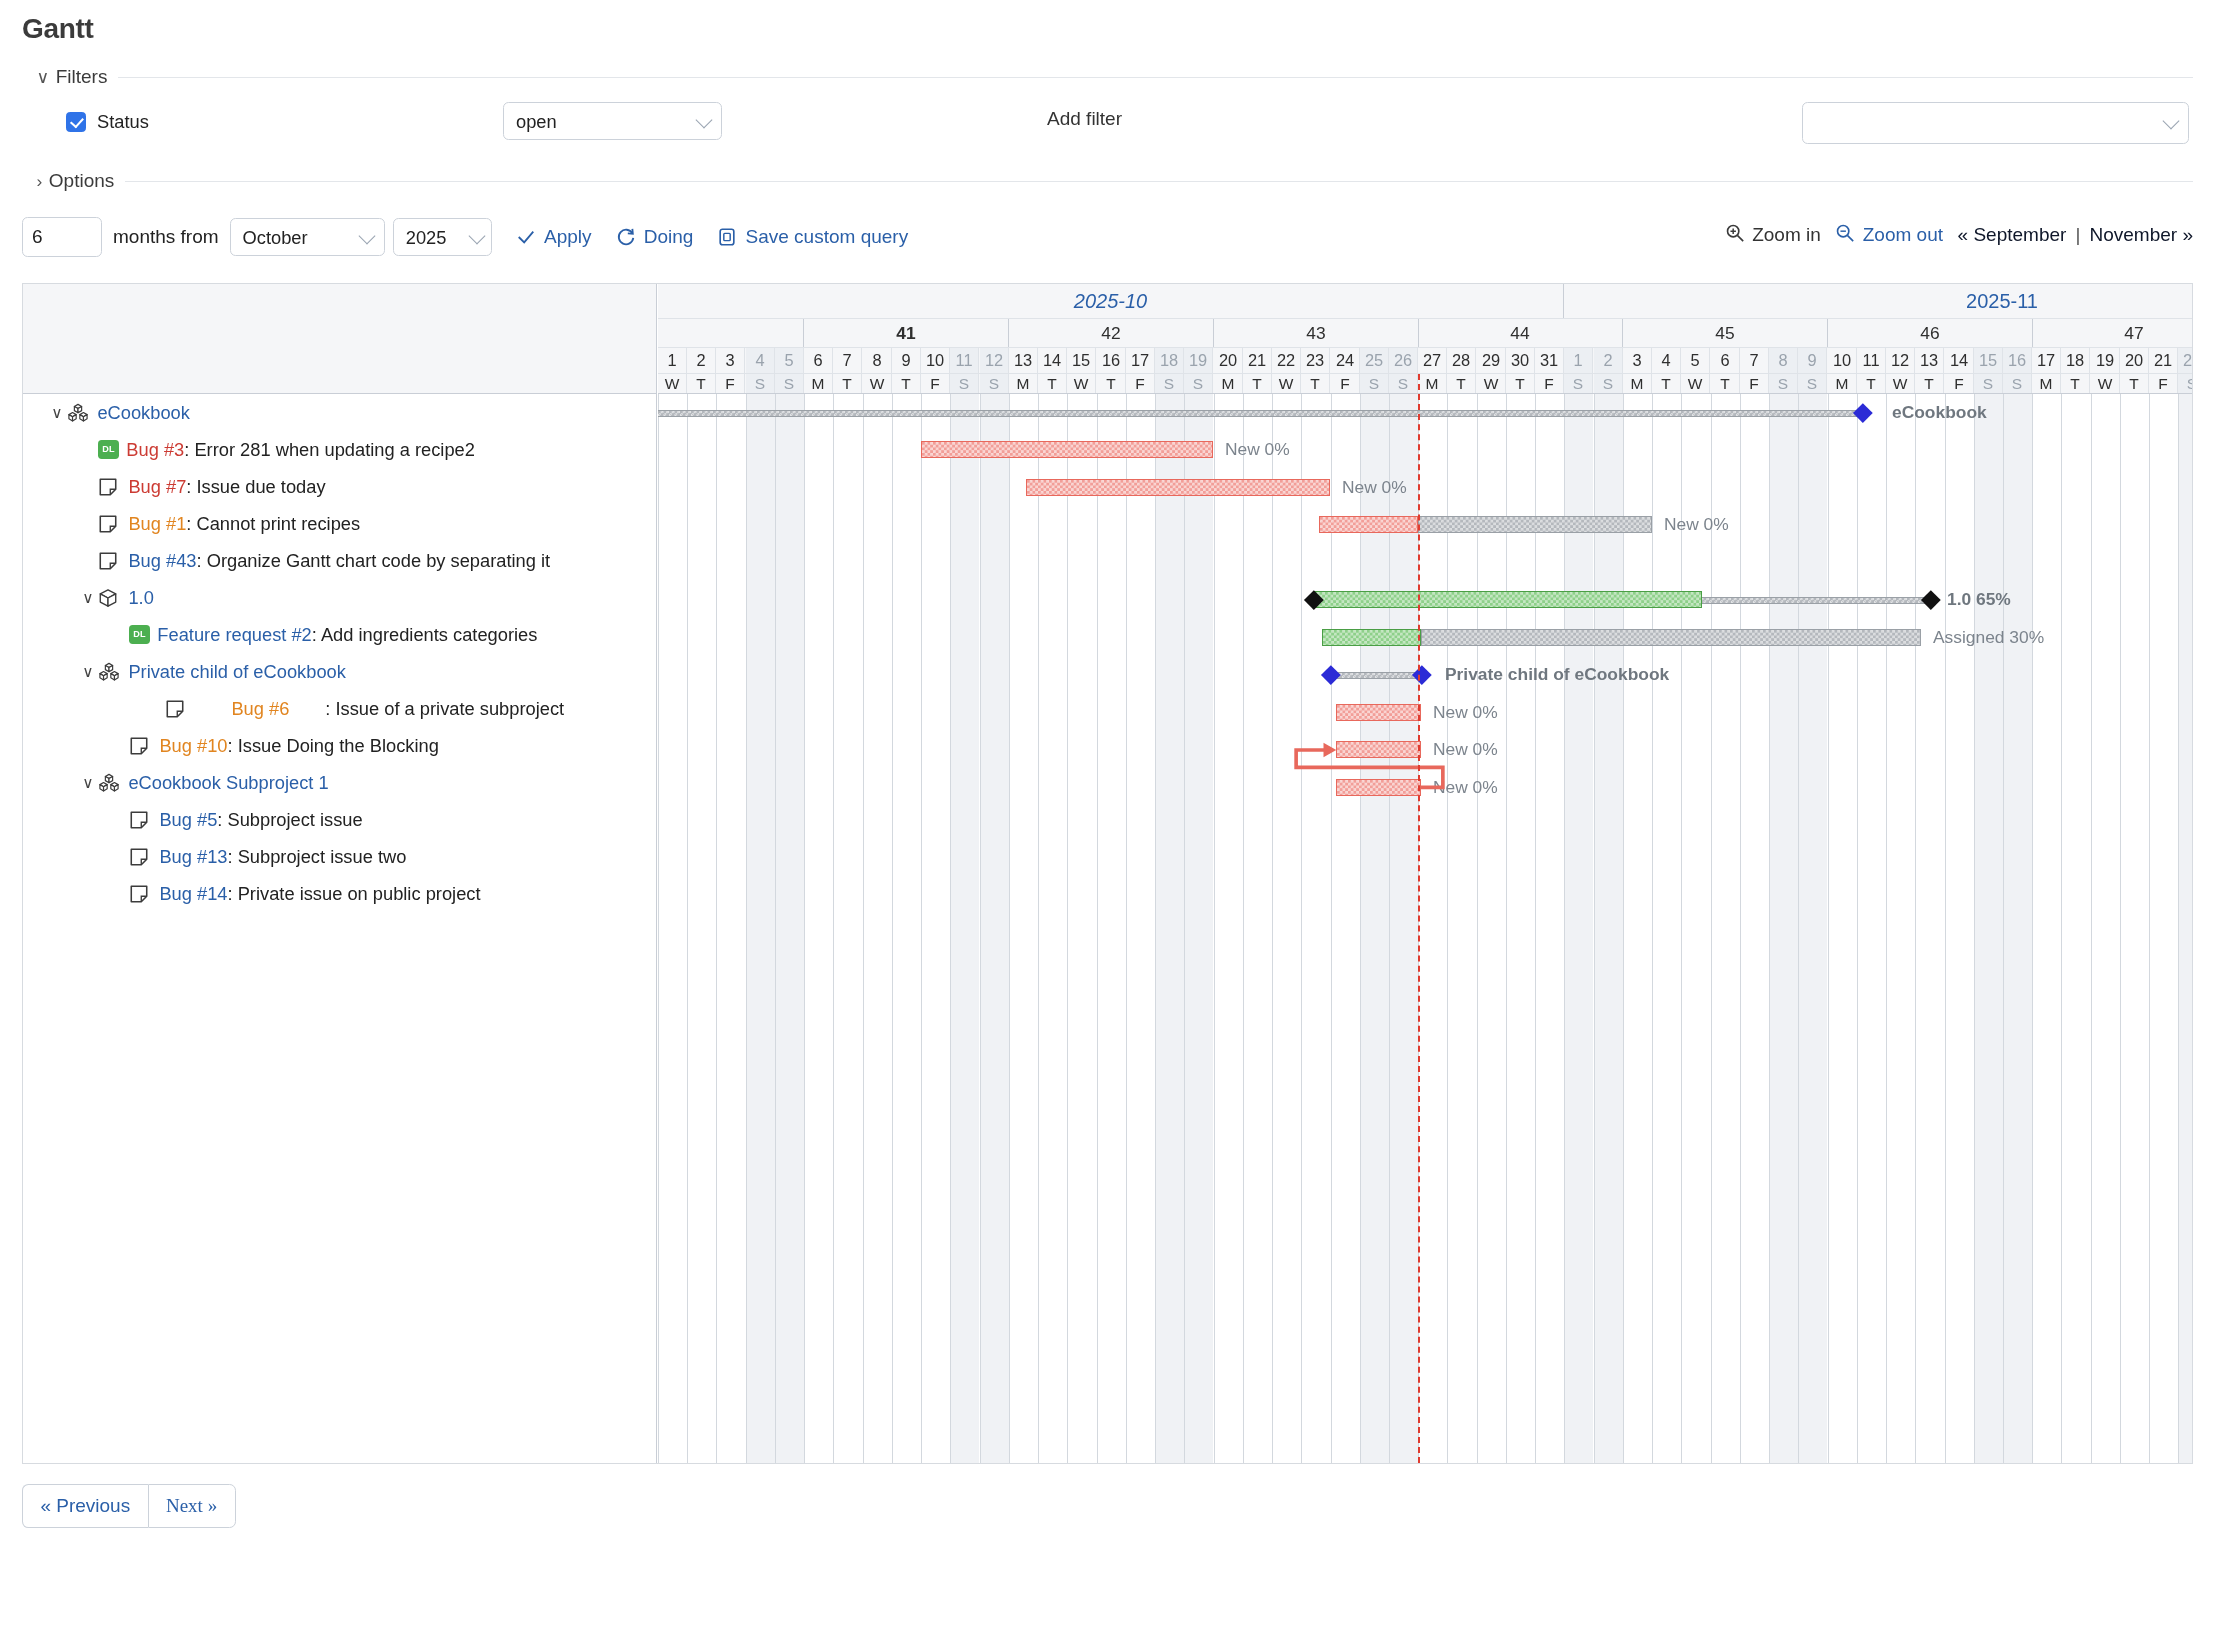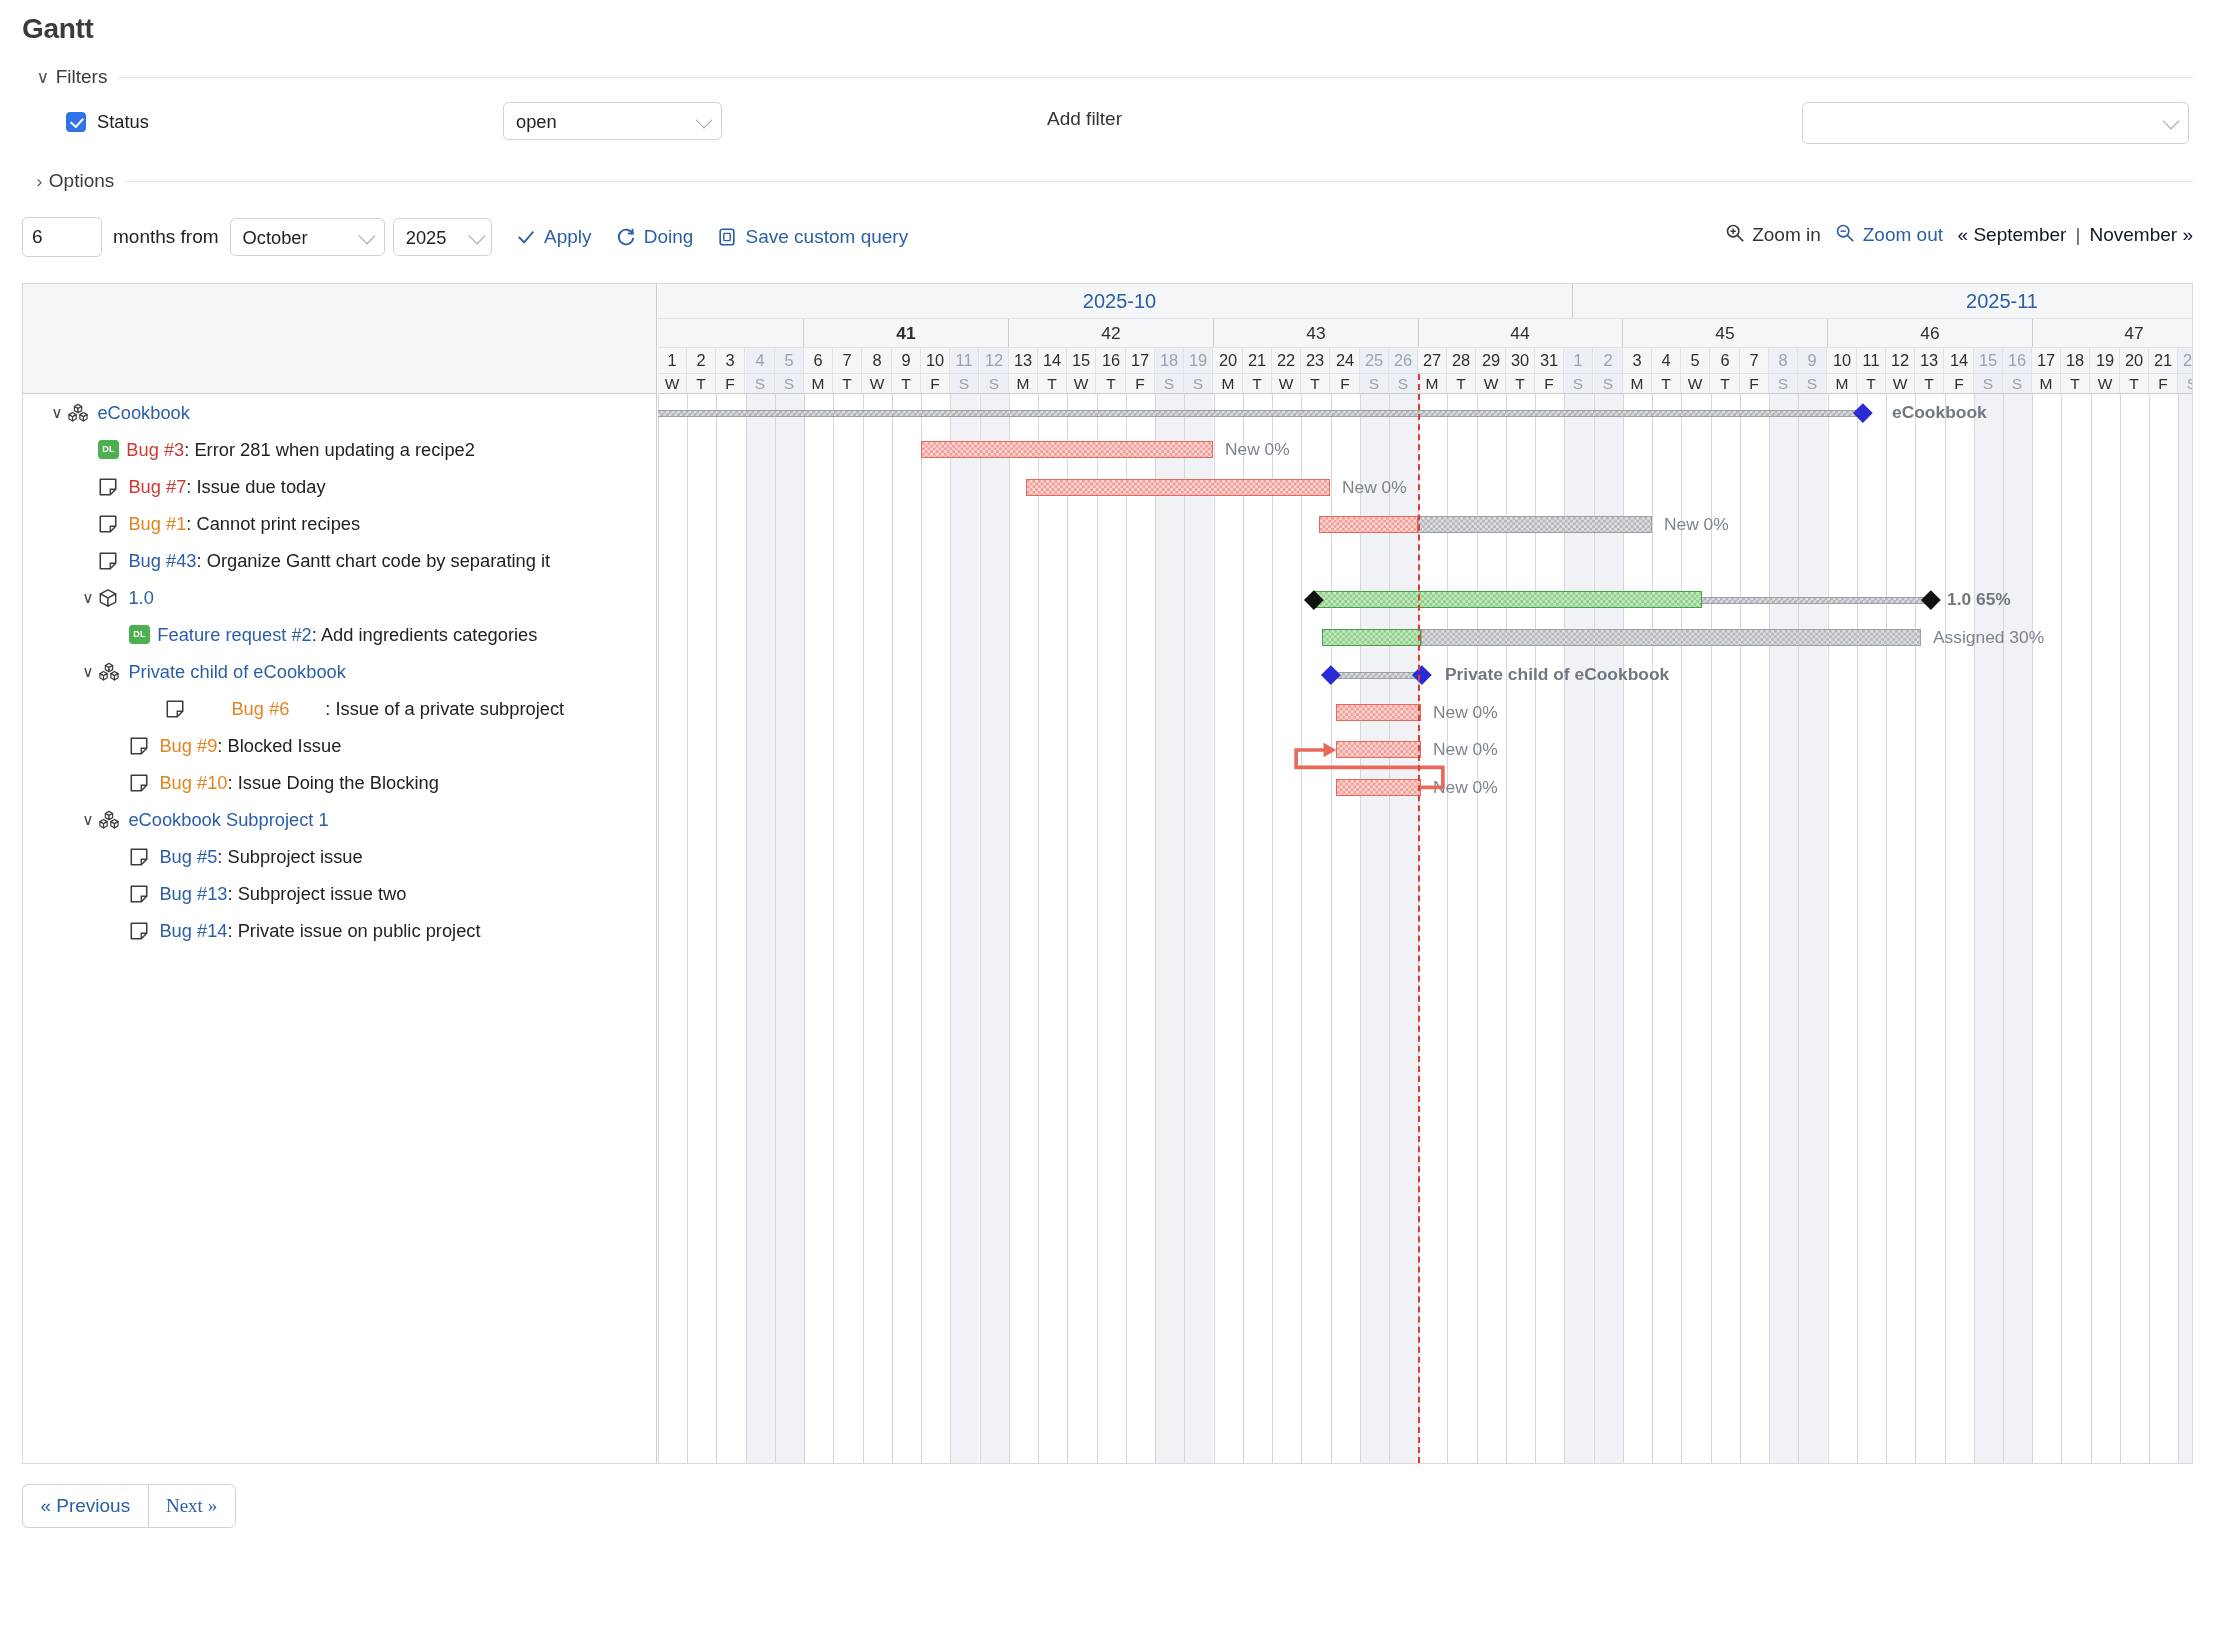--- a/index.html
+++ b/index.html
@@ -472,31 +472,20 @@
             <div class="rest" style="display: inline;">: Issue of a private subproject</div>
           </div>
           <div class="row" style="padding-left: 86px;">
             <div class="caret-sm"></div>
             <span class="ic">
               <svg width="20" height="20" viewBox="0 0 22 22">
                 <path d="M2.5 2.5 H19.5 V13.5 L13.5 19.5 H2.5 Z" fill="#fff" stroke="#3c3c3c" stroke-width="1.7" stroke-linejoin="round"></path>
                 <path d="M13.5 19.5 V13.5 H19.5" fill="none" stroke="#3c3c3c" stroke-width="1.5"></path>
               </svg>
             </span>
-            <a class="lnk orange">Bug #9</a>
-            <div class="rest" style="display: inline;">: Blocked Issue</div>
-          </div>
-          <div class="row" style="padding-left: 86px;">
-            <div class="caret-sm"></div>
-            <span class="ic">
-              <svg width="20" height="20" viewBox="0 0 22 22">
-                <path d="M2.5 2.5 H19.5 V13.5 L13.5 19.5 H2.5 Z" fill="#fff" stroke="#3c3c3c" stroke-width="1.7" stroke-linejoin="round"></path>
-                <path d="M13.5 19.5 V13.5 H19.5" fill="none" stroke="#3c3c3c" stroke-width="1.5"></path>
-              </svg>
-            </span>
             <a class="lnk orange">Bug #10</a>
             <div class="rest" style="display: inline;">: Issue Doing the Blocking</div>
           </div>
           <div class="row" style="padding-left: 55px;">
             <div class="caret-sm">∨</div>
             <span class="ic">
               <svg width="22" height="20" viewBox="0 0 24 22">
                 <g fill="#fff" stroke="#3c3c3c" stroke-width="1.3" stroke-linejoin="round">
                   <path d="M12 1.5 L16 3.8 L12 6.1 L8 3.8 Z"></path>
                   <path d="M8 3.8 L8 8.4 L12 10.7 L12 6.1 Z"></path>
@@ -544,21 +533,21 @@
             </span>
             <a class="lnk">Bug #14</a>
             <div class="rest" style="display: inline;">: Private issue on public project</div>
           </div>
         </div>
     </div>
 
     <div class="chart-col">
       <div class="hdr">
         <div class="months-row" id="months-row">
-            <div class="cell" style="left:9px;width:906px;">2025-10</div>
+            <div class="cell" style="left:0px;width:906px;font-style:italic;">2025-10</div>
             <div class="cell" style="left:906px;width:877px;">2025-11</div>
           </div>
         <div class="weeks-row" id="weeks-row">
             <div class="cell" style="left:0px;width:146px;"></div>
             <div class="cell" style="left:146px;width:205px;font-weight:bold;">41</div>
             <div class="cell" style="left:351px;width:205px;">42</div>
             <div class="cell" style="left:556px;width:205px;">43</div>
             <div class="cell" style="left:760px;width:205px;">44</div>
             <div class="cell" style="left:965px;width:205px;">45</div>
             <div class="cell" style="left:1170px;width:205px;">46</div>

